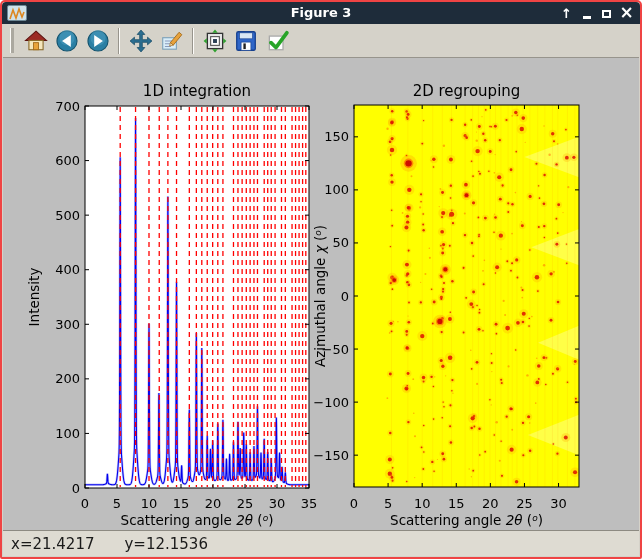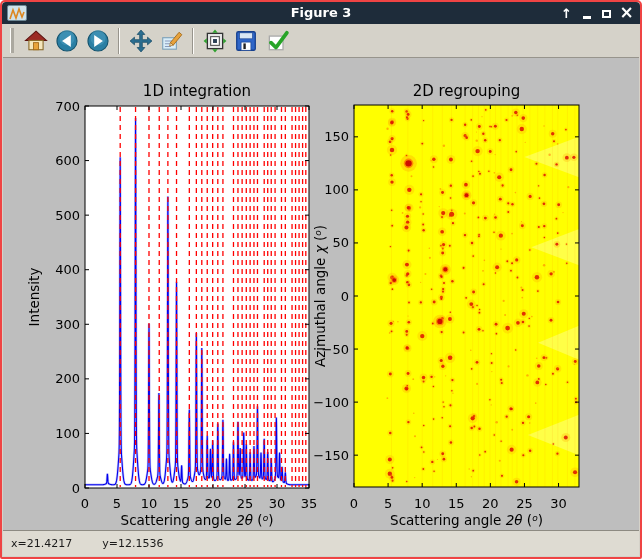--- a/index.html
+++ b/index.html
@@ -24,21 +24,21 @@
            border-bottom:1px solid #97948c;display:flex;align-items:center;}
   .grip{width:3px;height:25px;background:#aba89f;border-left:1px solid #fdfcf9;margin:0 6px 0 7px;}
   .tool-btn{width:29px;height:29px;border:none;background:transparent;padding:2px;margin:0 1px;
             display:inline-flex;align-items:center;justify-content:center;cursor:pointer;}
   .tool-sep{width:1px;height:26px;background:#97948c;border-right:1px solid #fdfcf9;margin:0 5px;}
   
   .canvas{position:absolute;top:56px;left:1px;right:1px;height:475px;background:#bebebe;cursor:crosshair;}
   
   .statusbar{position:absolute;left:1px;right:1px;bottom:1px;height:25px;background:#dedbd2;
              border-top:1px solid #8d8a82;display:flex;align-items:center;
-             font-size:11px;color:#1a1a1a;}
+             font-size:15px;color:#1a1a1a;}
   .status-x{margin-left:8px;}
   .status-y{margin-left:30px;text-align:right;}
 </style>
 </head>
 <body>
 
 <div class="window">
 
   <div class="titlebar">
     <span class="app-icon">

